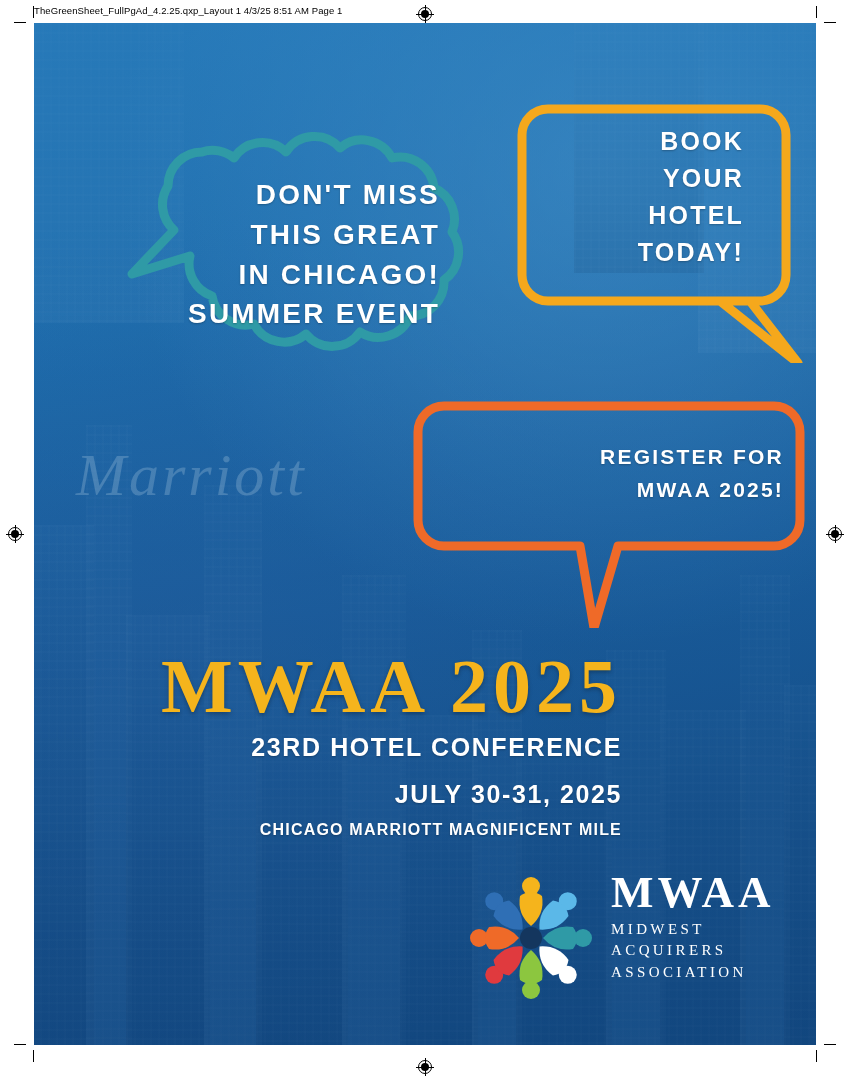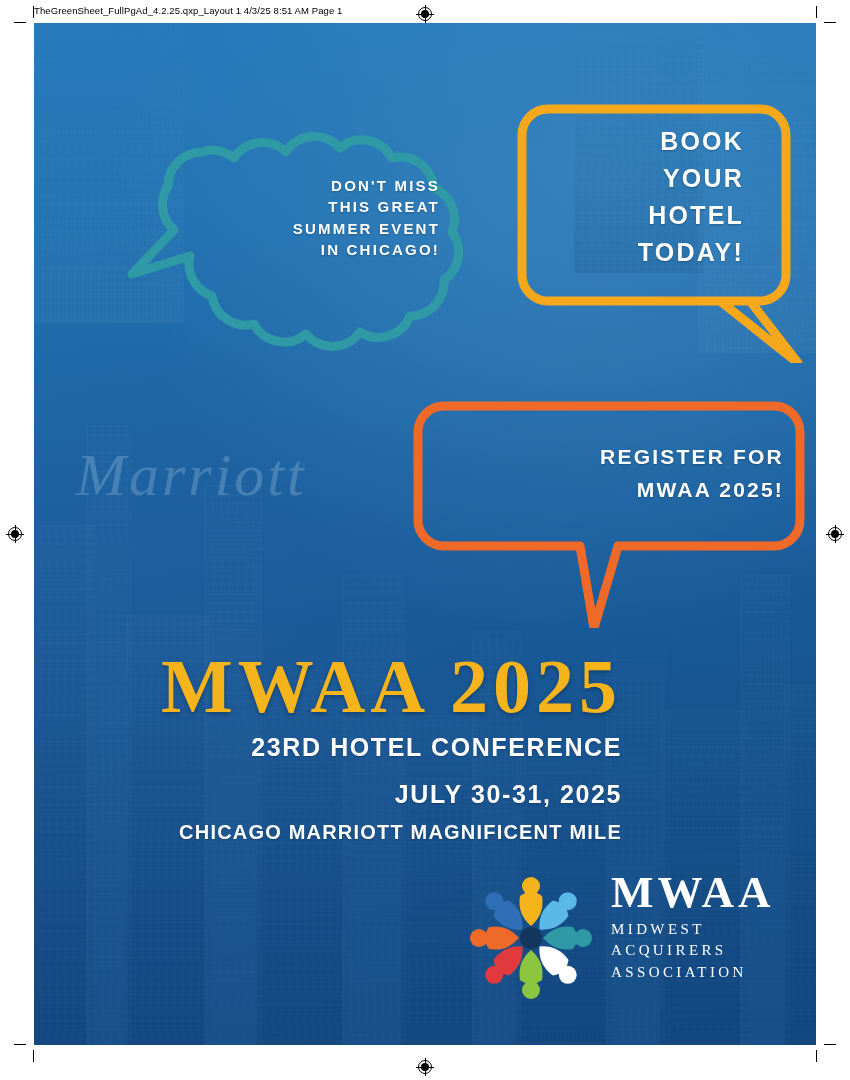--- a/index.html
+++ b/index.html
@@ -140,21 +140,21 @@
     position: absolute;
     left: 50px;
     top: 95px;
     width: 420px;
     height: 310px;
   }
   .cloud-text {
     left: 126px;
     top: 152px;
     width: 280px;
-    font-size: 15px;
+    font-size: 28px;
   }
 
   
   .yellow-wrap {
     position: absolute;
     left: 470px;
     top: 70px;
     width: 300px;
     height: 270px;
   }
@@ -201,21 +201,21 @@
   }
   .event-line {
     color: #ffffff;
     font-weight: bold;
     letter-spacing: 1.6px;
     line-height: 1.25;
     text-shadow: 0 1px 2px rgba(0,0,0,0.25);
   }
   .event-sub1 { font-size: 25px; margin-top: 8px; }
   .event-sub2 { font-size: 25px; margin-top: 16px; }
-  .event-sub3 { font-size: 20px; margin-top: 9px; letter-spacing: 1.2px; }
+  .event-sub3 { font-size: 16px; margin-top: 9px; letter-spacing: 1.2px; }
 
   
   .logo {
     position: absolute;
     left: 427px;
     top: 825px;
     width: 330px;
     height: 180px;
   }
   .logo-mark {
@@ -328,22 +328,22 @@
                  l-58,18 l42,-44
                  a34,34 0 0 1 -6,-44
                  a34,34 0 0 1 34,-34
                  a34,34 0 0 1 32,6 z"></path>
       </g>
     </svg>
   </div>
   <div class="bubble-text cloud-text">
     <div>DON'T MISS</div>
     <div>THIS GREAT</div>
+    <div>IN CHICAGO!</div>
     <div>SUMMER EVENT</div>
-    <div>IN CHICAGO!</div>
   </div>
 
   <div class="yellow-wrap">
     <svg width="300" height="270" viewBox="0 0 300 270" xmlns="http://www.w3.org/2000/svg">
       <path d="M18,42
                a26,26 0 0 1 26,-26
                h212
                a26,26 0 0 1 26,26
                v140
                a26,26 0 0 1 -26,26

